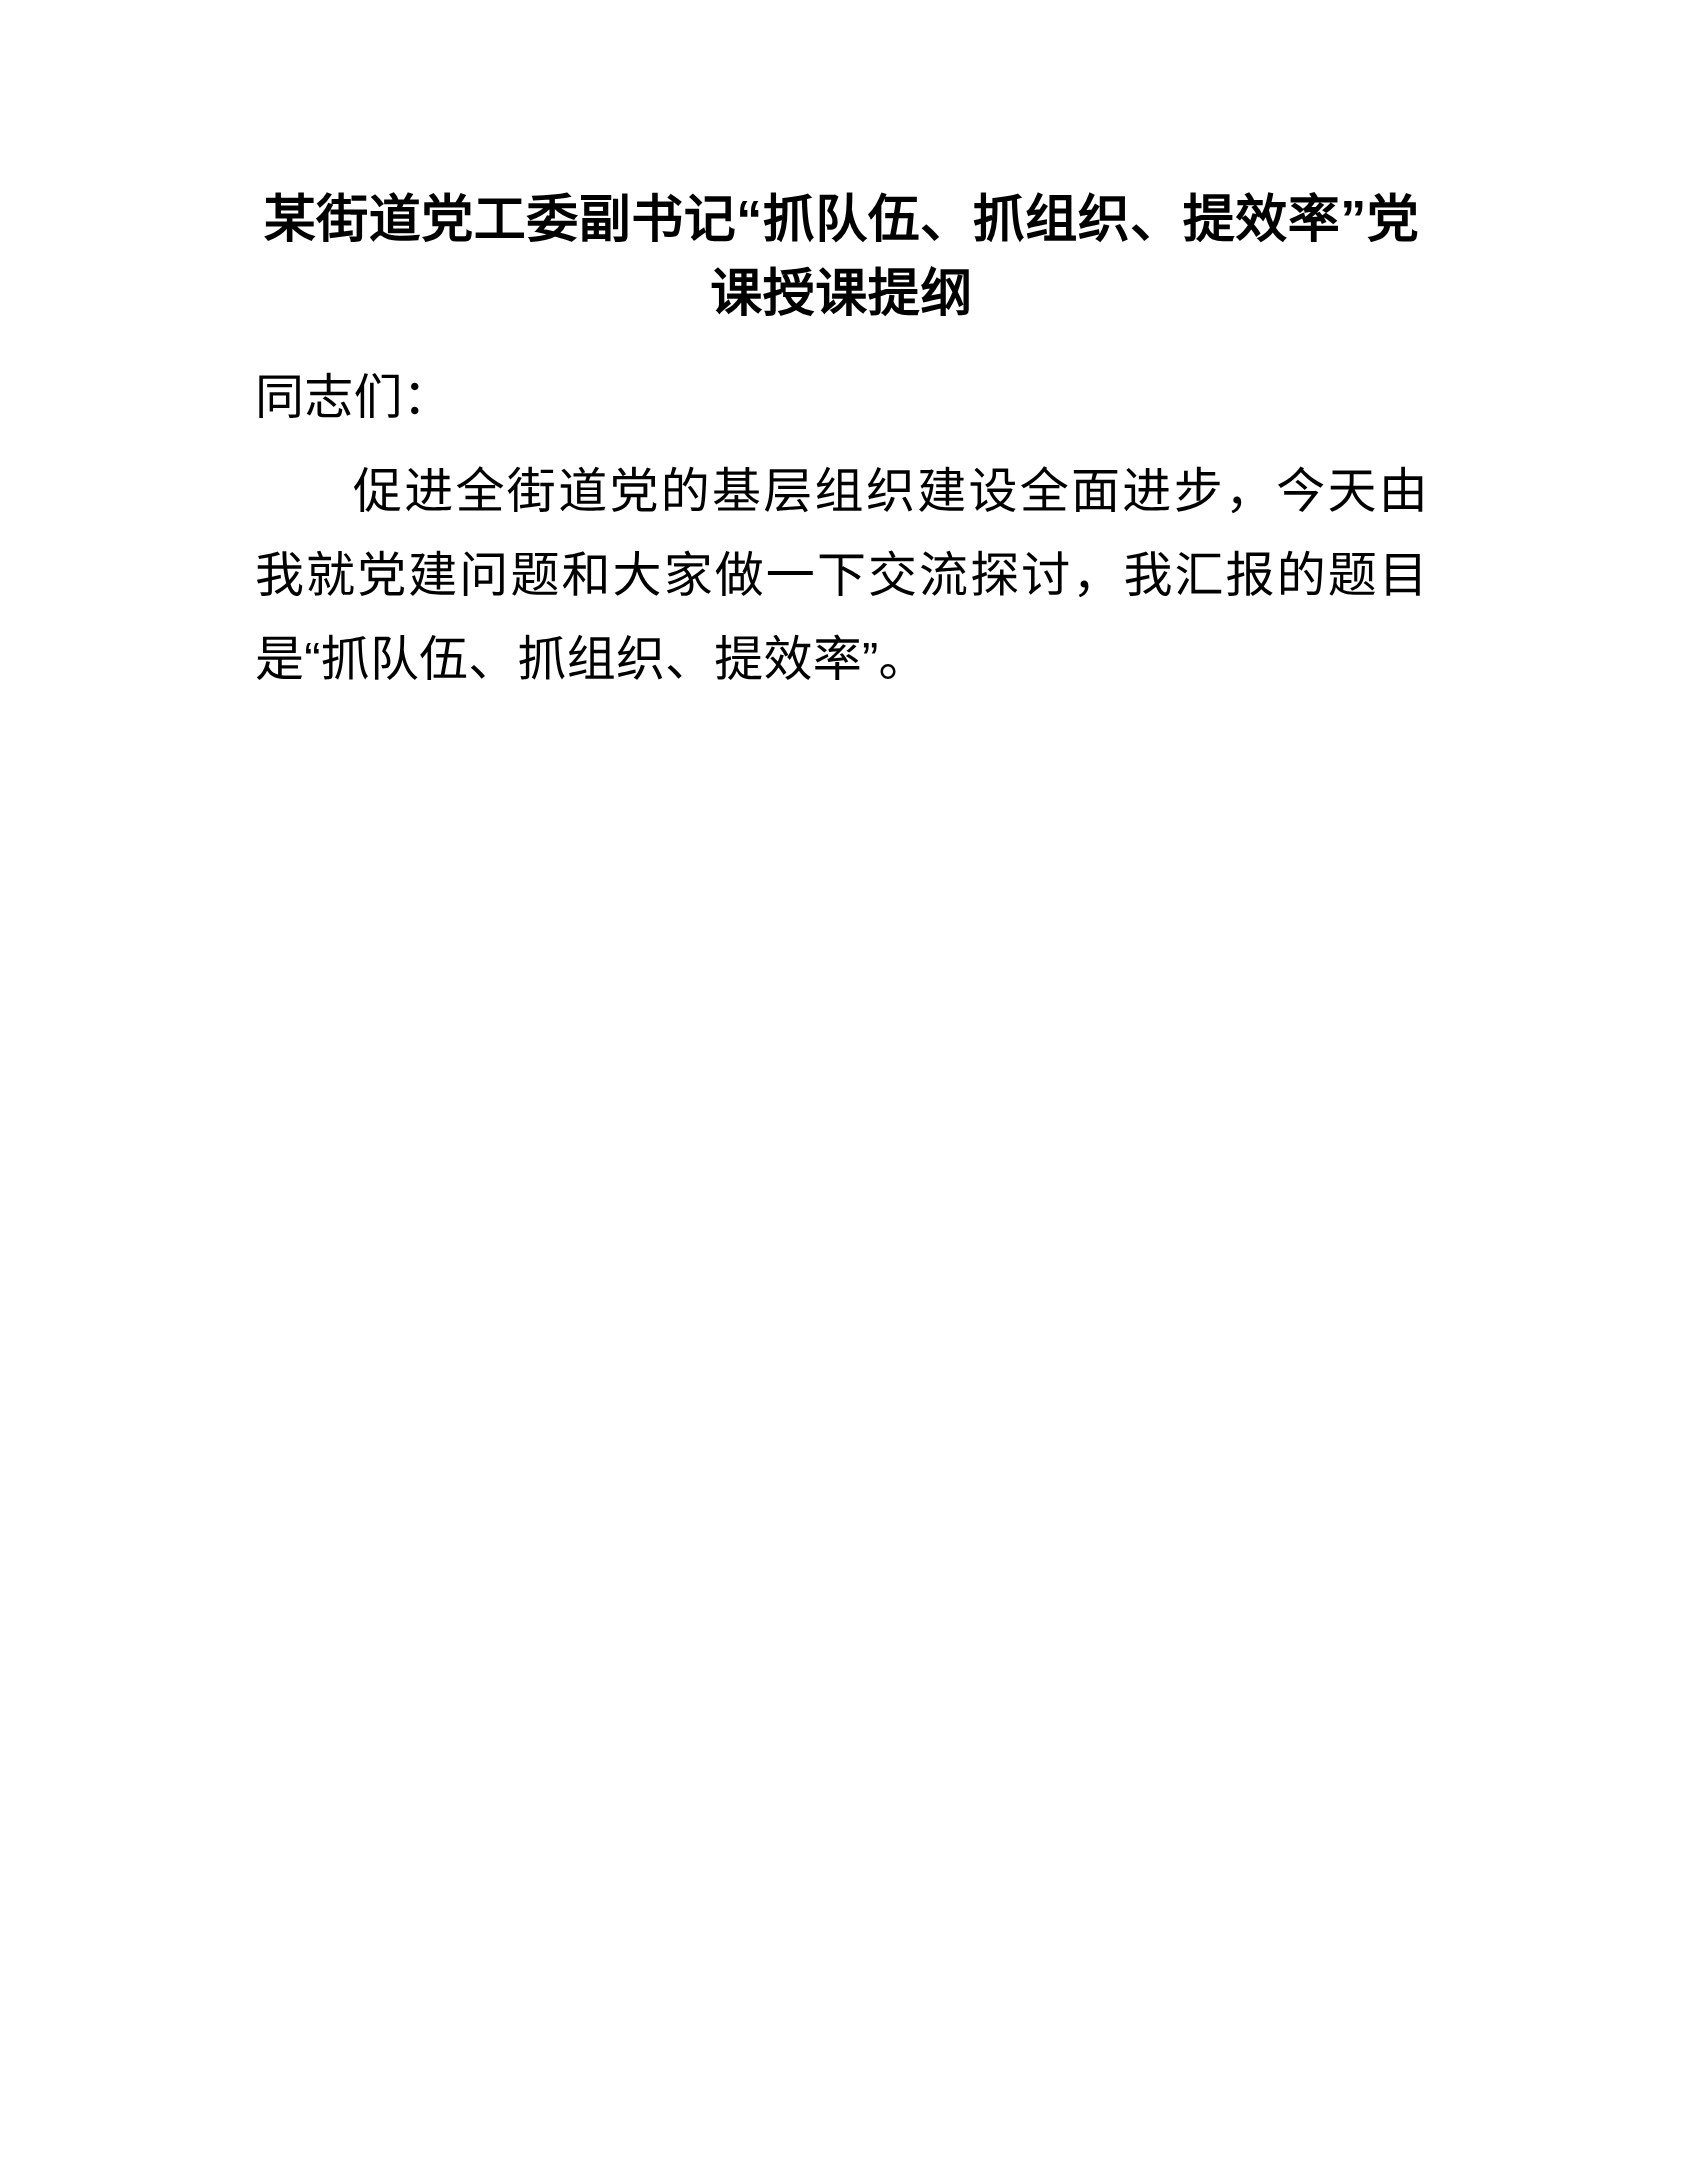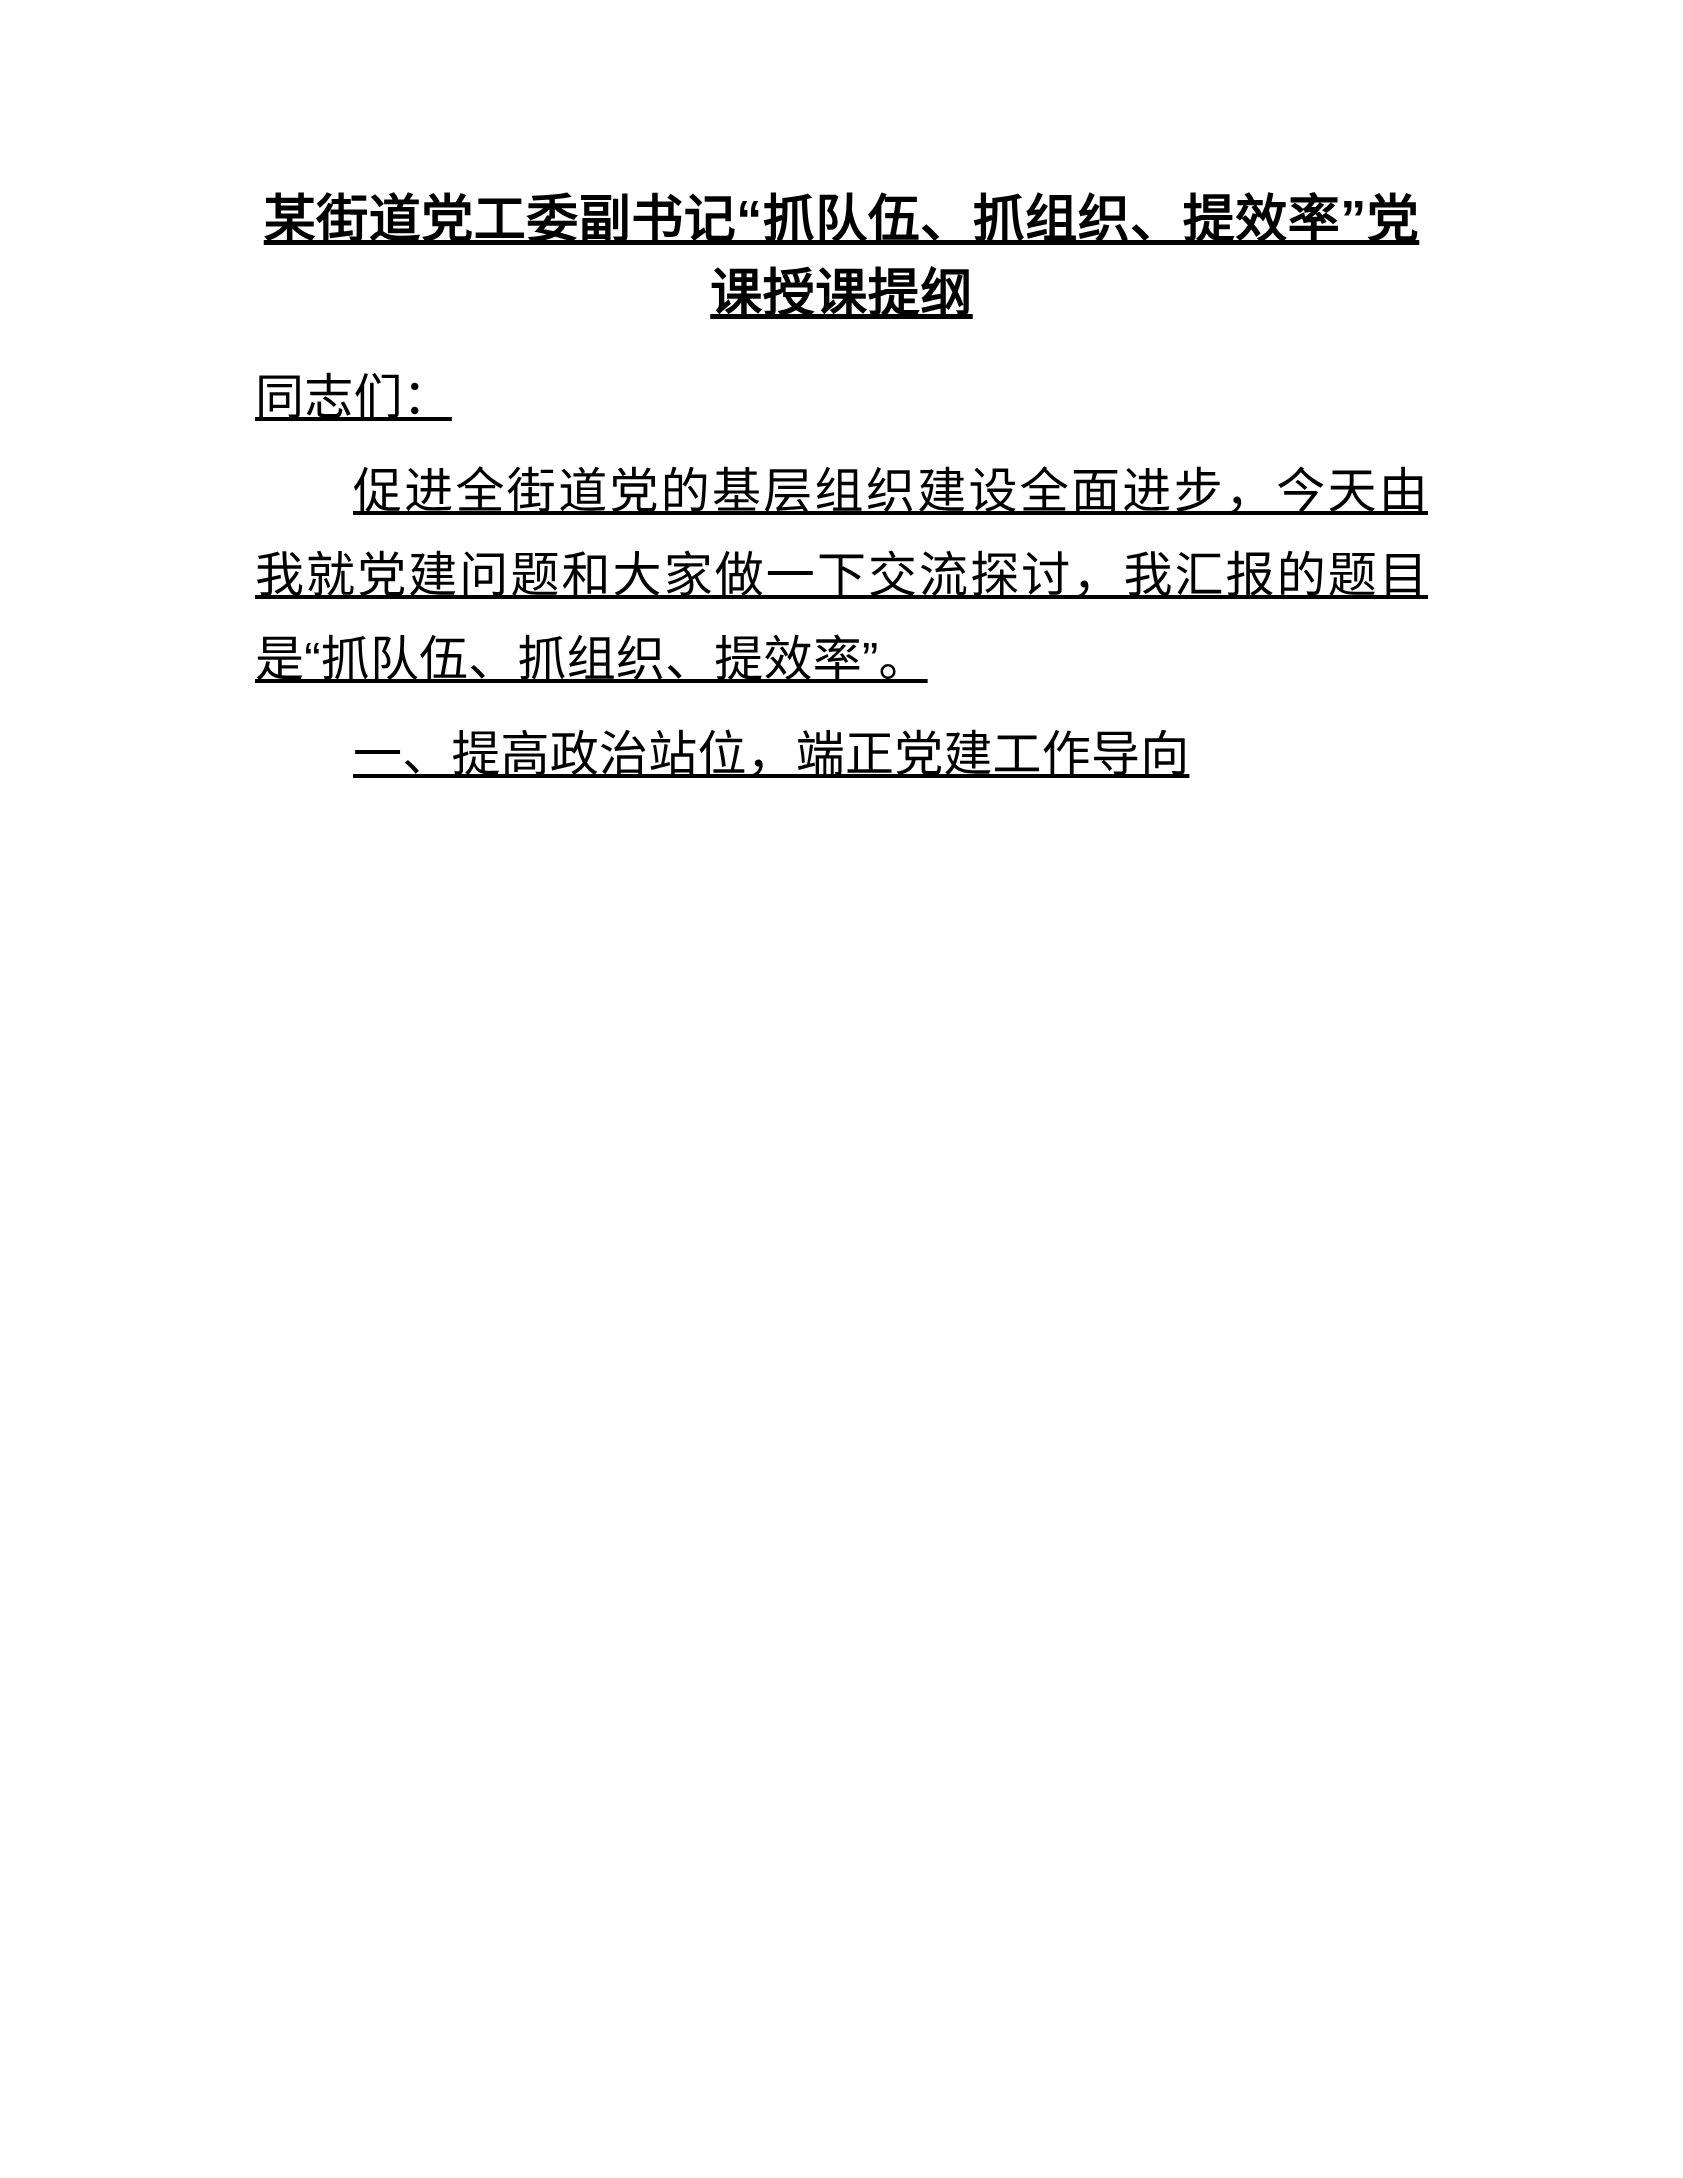--- a/index.html
+++ b/index.html
@@ -23,21 +23,20 @@
     background: #ffffff;
     padding: 0;
     position: relative;
     overflow: hidden;
   }
 
   .doc-body {
     box-sizing: border-box;
     width: 1683px;
     padding: 183px 255px 0 255px;
-    text-decoration: underline;
   }
 
   .doc-title {
     font-size: 52px;
     font-weight: bold;
     line-height: 1.42;
     text-align: center;
     letter-spacing: 0.5px;
     margin: 0 0 24px 0;
     word-break: break-all;
@@ -71,18 +70,17 @@
 <div class="page">
   <div class="doc-body">
 
     <h1 class="doc-title">某街道党工委副书记“抓队伍、抓组织、提效率”党课授课提纲</h1>
 
     <p class="para salutation">同志们：</p>
 
     <p class="para indent">促进全街道党的基层组织建设全面进步，今天由我就党建问题和大家做一下交流探讨，我汇报的题目是“抓队伍、抓组织、提效率”。</p>
 
 
-    <p class="para section-heading">一、提高政治站位，端正党建工作导向</p>
 
 
   </div>
 </div>
 
 
 </body></html>

